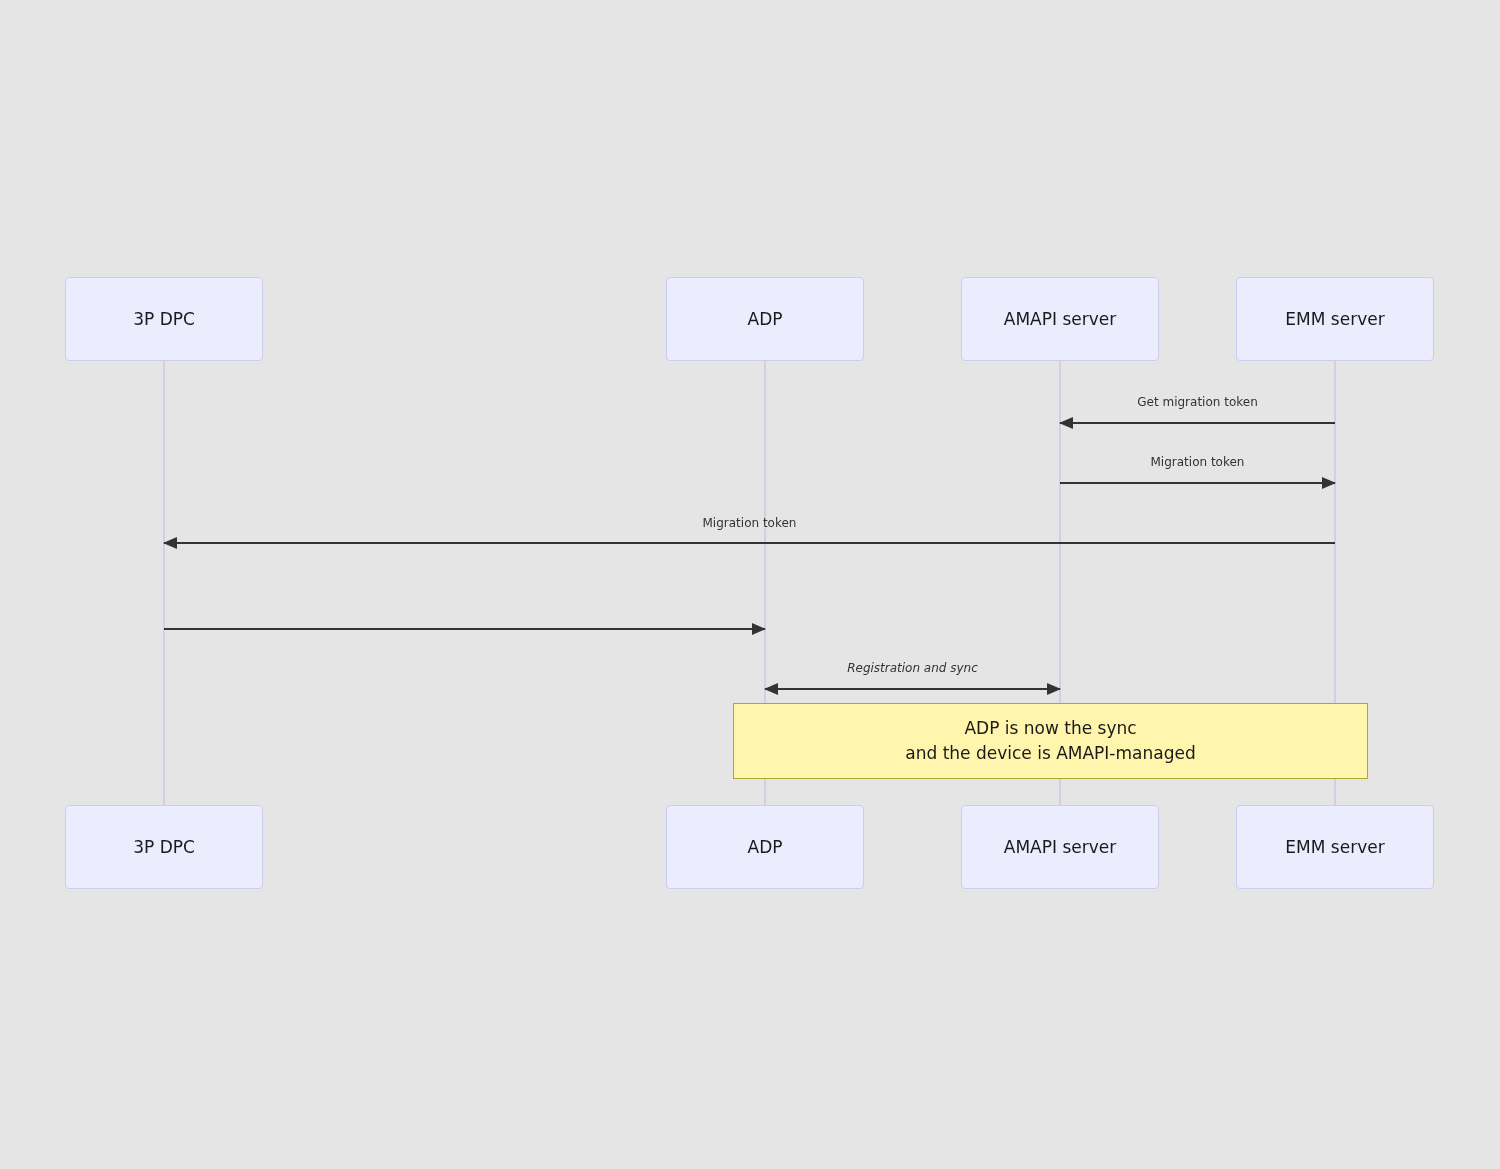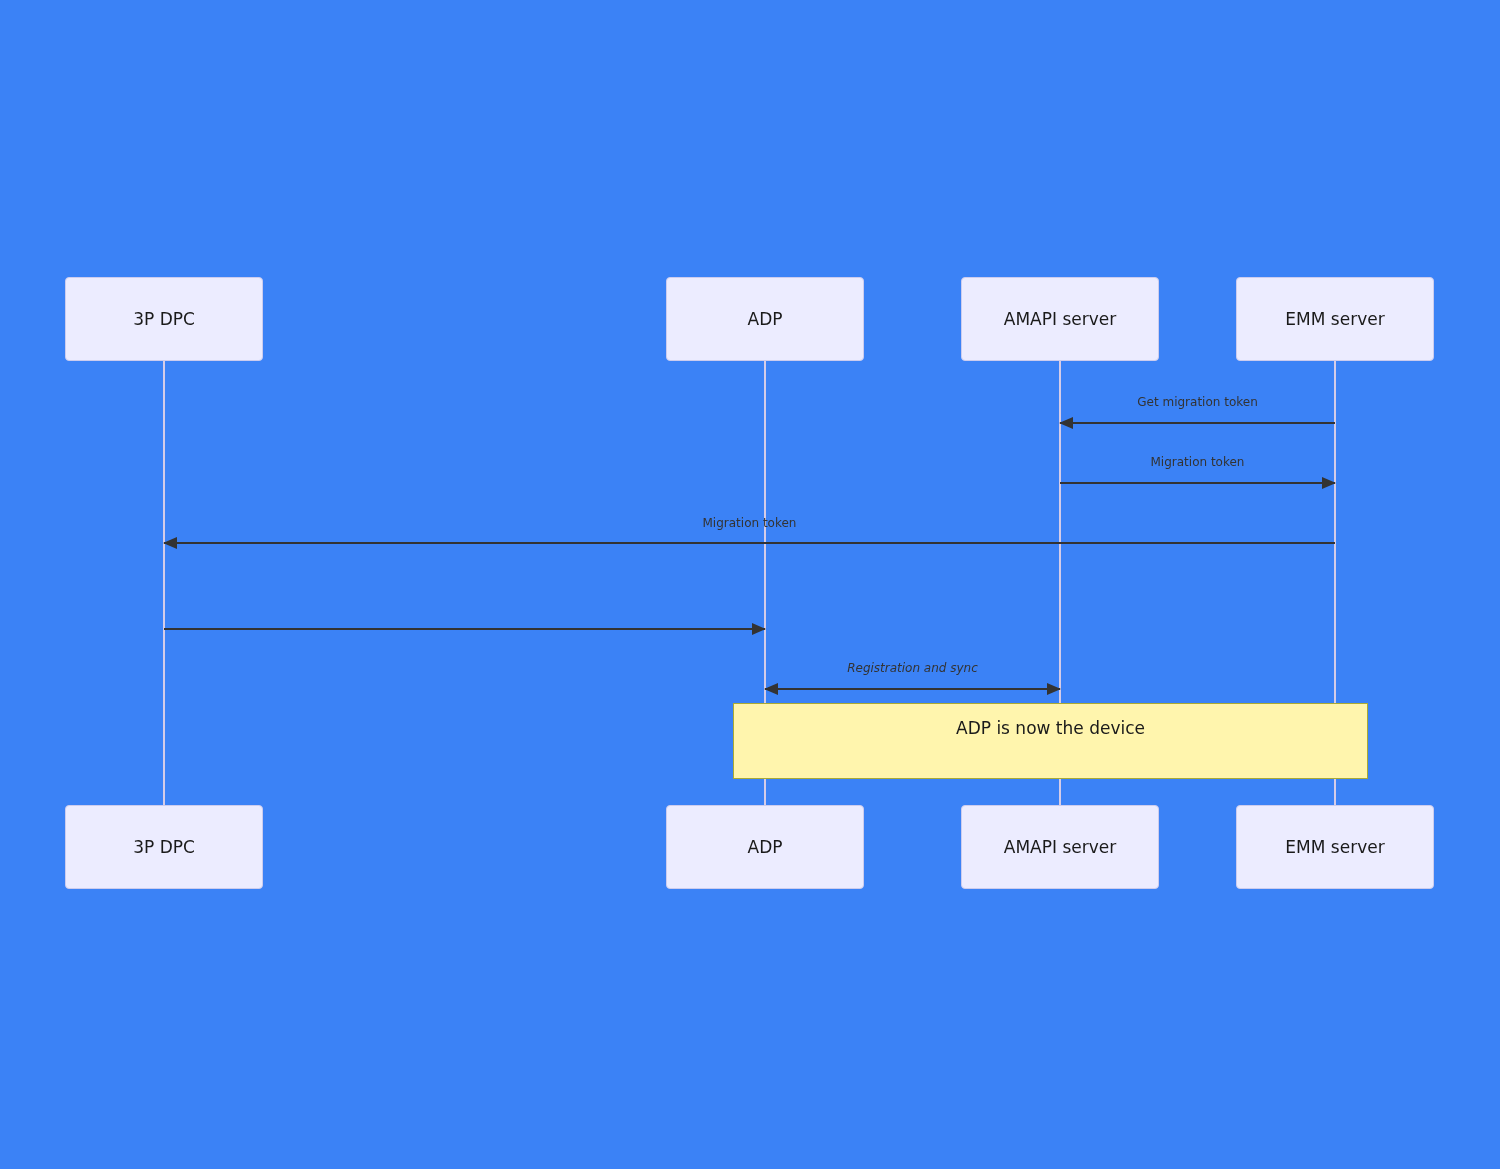--- a/index.html
+++ b/index.html
@@ -1,17 +1,17 @@
 <!DOCTYPE html>
 <html style="--actor-fill: #ECECFF; --actor-border: #CCCCEE; --lifeline: #D5CCE8; --arrow: #333333; --text: #333333; --note-fill: #FFF5AD; --note-border: #AAAA33;"><head>
 <meta charset="utf-8">
 <style>
   html, body { margin:0; padding:0; background:#ffffff; }
   .canvas {
-    position:relative; width:1500px; height:1169px; background:#3b82f6;
+    position:relative; width:1500px; height:1169px; background:#e5e5e5;
     font-family:"DejaVu Sans", "Liberation Sans", sans-serif; overflow:hidden;
   }
   .actor {
     position:absolute; width:198px; height:84px; box-sizing:border-box;
     background:var(--actor-fill); border:1px solid var(--actor-border);
     border-radius:4px; display:flex; align-items:center; justify-content:center;
     font-size:17px; color:#1a1a1a;
   }
   .lifeline {
     position:absolute; width:2px; top:361px; height:444px;
@@ -77,21 +77,22 @@
     <div class="head right"></div>
   </div>
 
   <div class="msg-label" style="left:765px; top:656px; width:295px;font-style:italic;">Registration and sync</div>
   <div class="arrow" style="left:765px; top:688px; width:295px;">
     <div class="head left"></div>
     <div class="head right"></div>
   </div>
 
   <div class="note" style="left:733px; top:703px; width:635px; height:76px;">
-    <div>ADP is now the device</div>
+    <div>ADP is now the sync</div>
+    <div>and the device is AMAPI-managed</div>
   </div>
 
   <div class="actor" style="left:65px;   top:805px;">
       <span>3P DPC</span>
     </div>
   <div class="actor" style="left:666px;  top:805px;">
       <span>ADP</span>
     </div>
   <div class="actor" style="left:961px;  top:805px;">
       <span>AMAPI server</span>

